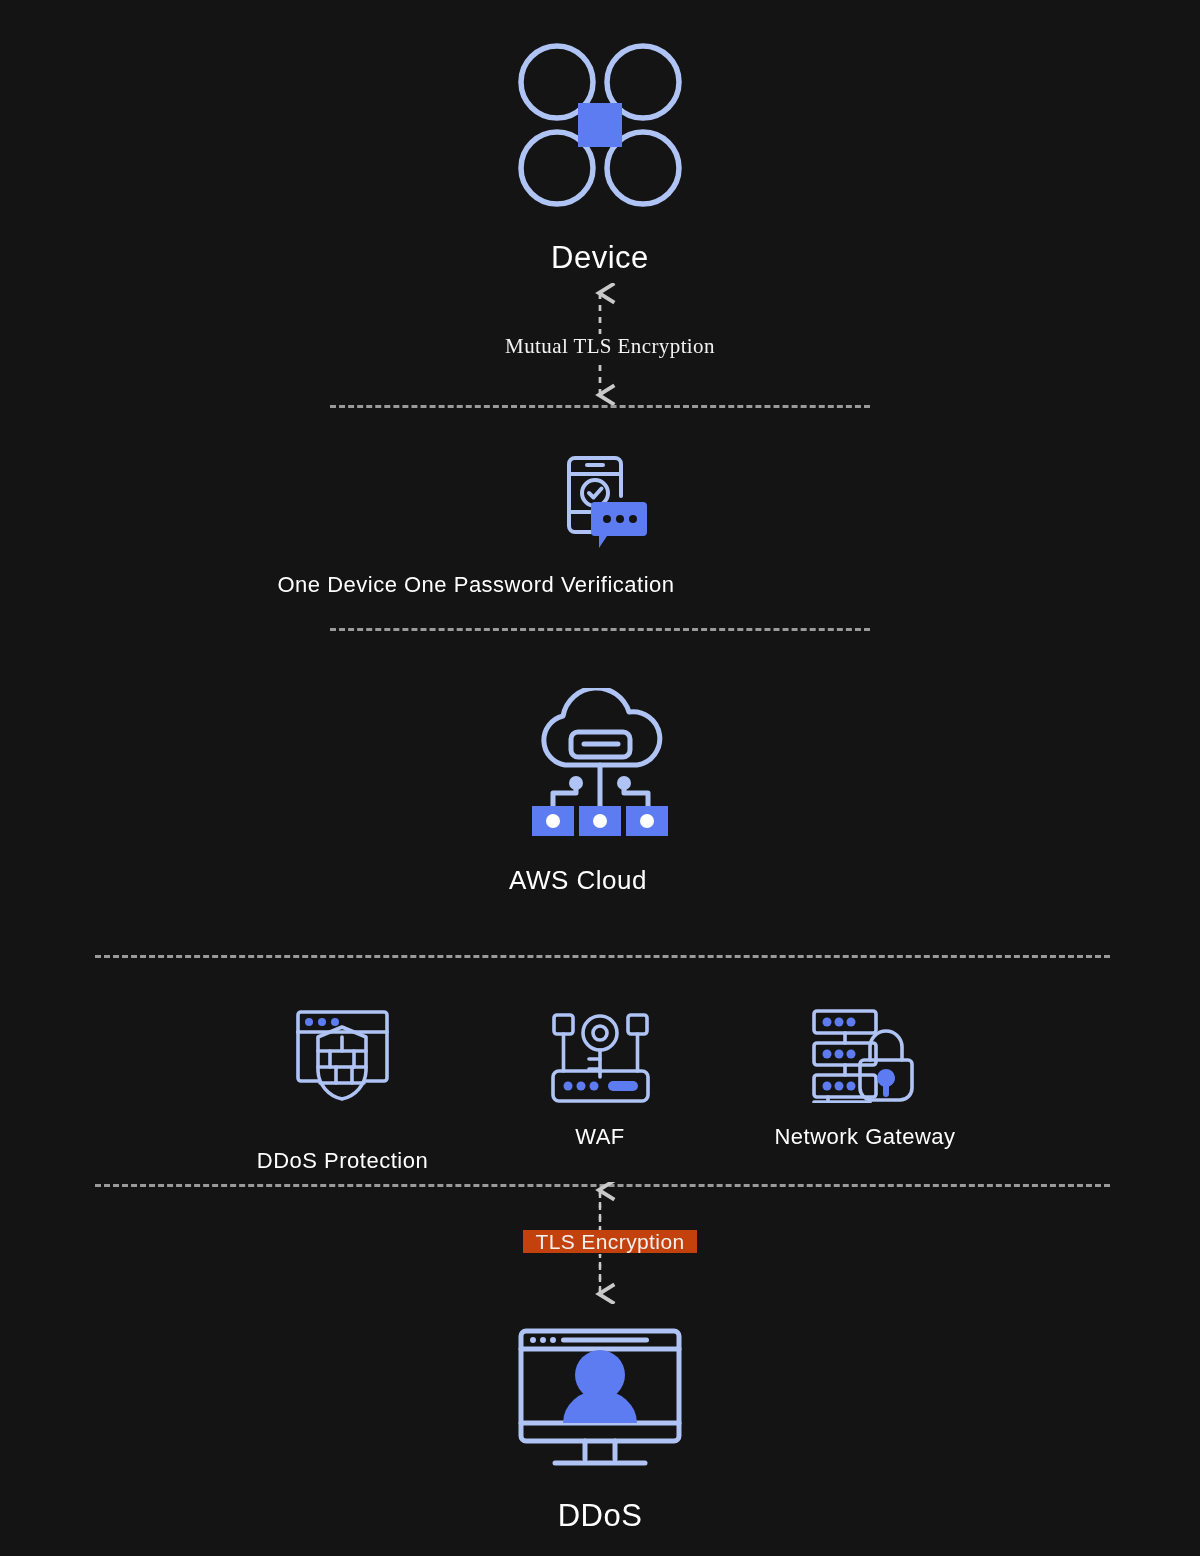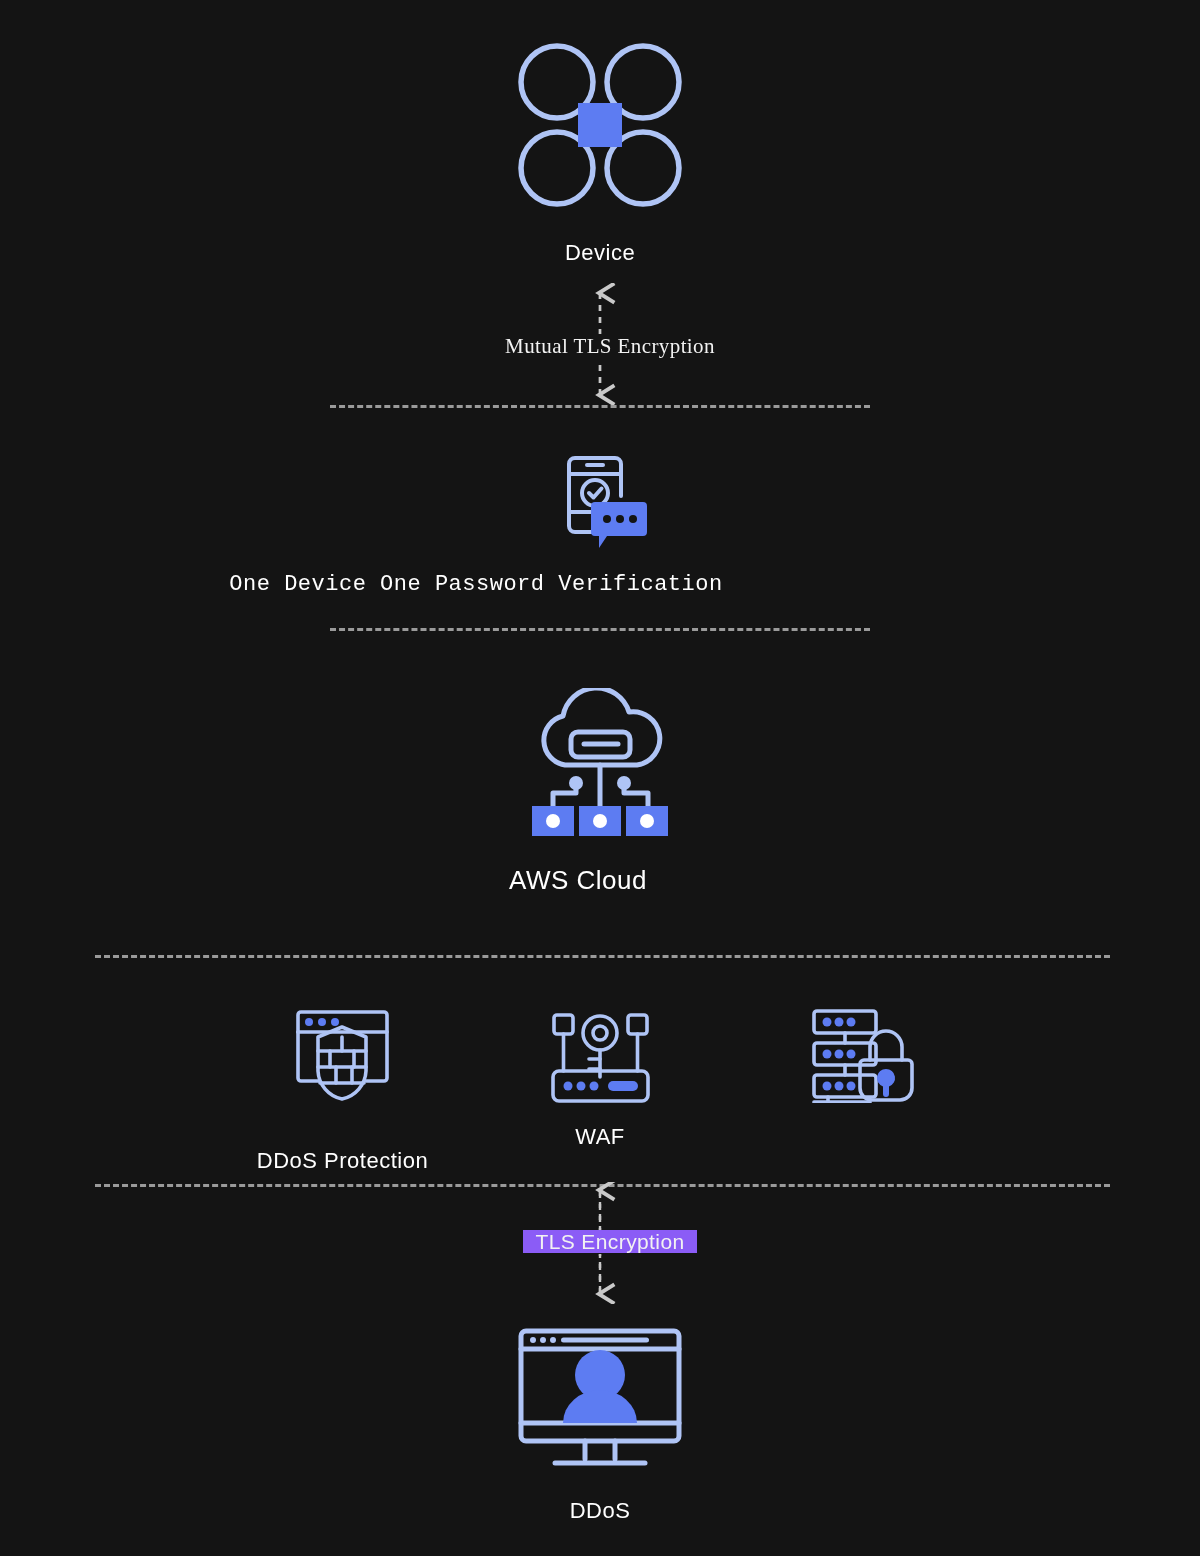--- a/index.html
+++ b/index.html
@@ -20,21 +20,21 @@
     overflow: hidden;
   }
   .abs { position: absolute; }
 
   .node-label {
     color: #ffffff;
     text-align: center;
     white-space: nowrap;
     letter-spacing: 0.5px;
   }
-  .label-xl { font-size: 22px; }
+  .label-xl { font-size: 31px; }
   .label-lg { font-size: 26px; }
   .label-md { font-size: 22px; }
 
   .flow-label {
     color: #f2f2f2;
     font-size: 21px;
     text-align: center;
     white-space: nowrap;
     background: #141414;
     padding: 0 10px;
@@ -100,21 +100,21 @@
         <path d="M34,43 L38.5,47.5 L46.5,38.5"></path>
       </g>
       <path d="M40,52 L88,52 a4,4 0 0 1 4,4 L92,82 a4,4 0 0 1 -4,4 L52,86 L44,98 L44,86 L40,86 a4,4 0 0 1 -4,-4 L36,56 a4,4 0 0 1 4,-4 Z" fill="#5D7CF2"></path>
       <g fill="#141414">
         <circle cx="52" cy="69" r="4"></circle>
         <circle cx="65" cy="69" r="4"></circle>
         <circle cx="78" cy="69" r="4"></circle>
       </g>
     </svg>
   </div>
-  <div class="abs node-label label-md" style="left:0; top:572px; width:952px;font-family:Liberation Mono, monospace;">One Device One Password Verification</div>
+  <div class="abs node-label label-md" style="left:0; top:572px; width:952px;">One Device One Password Verification</div>
 
   <div class="abs divider" style="left:330px; top:628px; width:540px;"></div>
 
   <div class="abs icon-wrap" style="left:518px; top:688px;">
     <svg width="165" height="150" viewBox="0 0 165 150" class="arrow-svg">
       <g stroke="#AFC4F5" stroke-width="5" fill="none" stroke-linecap="round" stroke-linejoin="round">
         <path d="M47,77 a25,25 0 0 1 -2,-49 a34,34 0 0 1 66,-4 a24,24 0 0 1 8,53 Z"></path>
         <path d="M60,44 L105,44 a7,7 0 0 1 7,7 L112,62 a7,7 0 0 1 -7,7 L60,69 a7,7 0 0 1 -7,-7 L53,51 a7,7 0 0 1 7,-7 Z"></path>
         <line x1="66" y1="56" x2="100" y2="56"></line>
         <line x1="82" y1="77" x2="82" y2="118"></line>
@@ -210,31 +210,32 @@
         <circle cx="19" cy="51" r="4.5"></circle>
         <circle cx="31" cy="51" r="4.5"></circle>
         <circle cx="43" cy="51" r="4.5"></circle>
         <circle cx="19" cy="83" r="4.5"></circle>
         <circle cx="31" cy="83" r="4.5"></circle>
         <circle cx="43" cy="83" r="4.5"></circle>
         <path d="M78,66 a9,9 0 0 1 3,17.5 L81,91 a3,3 0 0 1 -6,0 L75,83.5 a9,9 0 0 1 3,-17.5 Z"></path>
       </g>
     </svg>
   </div>
+  <div class="abs node-label label-md" style="left:720px; top:1124px; width:290px;">Network Gateway</div>
 
   <div class="abs divider" style="left:95px; top:1184px; width:1015px;"></div>
 
   <div class="abs" style="left:570px; top:1182px;">
     <svg width="60" height="122" class="arrow-svg">
       <line x1="30" y1="112" x2="30" y2="8" stroke="#c9c9c9" stroke-width="2.4" stroke-dasharray="6 6" marker-end="url(#arrUp)"></line>
       <line x1="30" y1="8" x2="30" y2="112" stroke="#c9c9c9" stroke-width="2.4" stroke-dasharray="6 6" marker-end="url(#arrDown)"></line>
     </svg>
   </div>
   <div class="abs flow-label" style="left:0; top:1230px; width:1200px;">
-    <span style="background:#8b5cf6; padding:0 12px;">TLS Encryption</span>
+    <span style="background:#c2410c; padding:0 12px;">TLS Encryption</span>
   </div>
 
   <div class="abs icon-wrap" style="left:515px; top:1325px;">
     <svg width="170" height="145" viewBox="0 0 170 145" class="arrow-svg">
       <g stroke="#AFC4F5" stroke-width="5" fill="none" stroke-linecap="round" stroke-linejoin="round">
         <rect x="6" y="6" width="158" height="110" rx="5"></rect>
         <line x1="6" y1="24" x2="164" y2="24"></line>
         <line x1="6" y1="98" x2="164" y2="98"></line>
         <line x1="70" y1="116" x2="70" y2="134"></line>
         <line x1="100" y1="116" x2="100" y2="134"></line>

